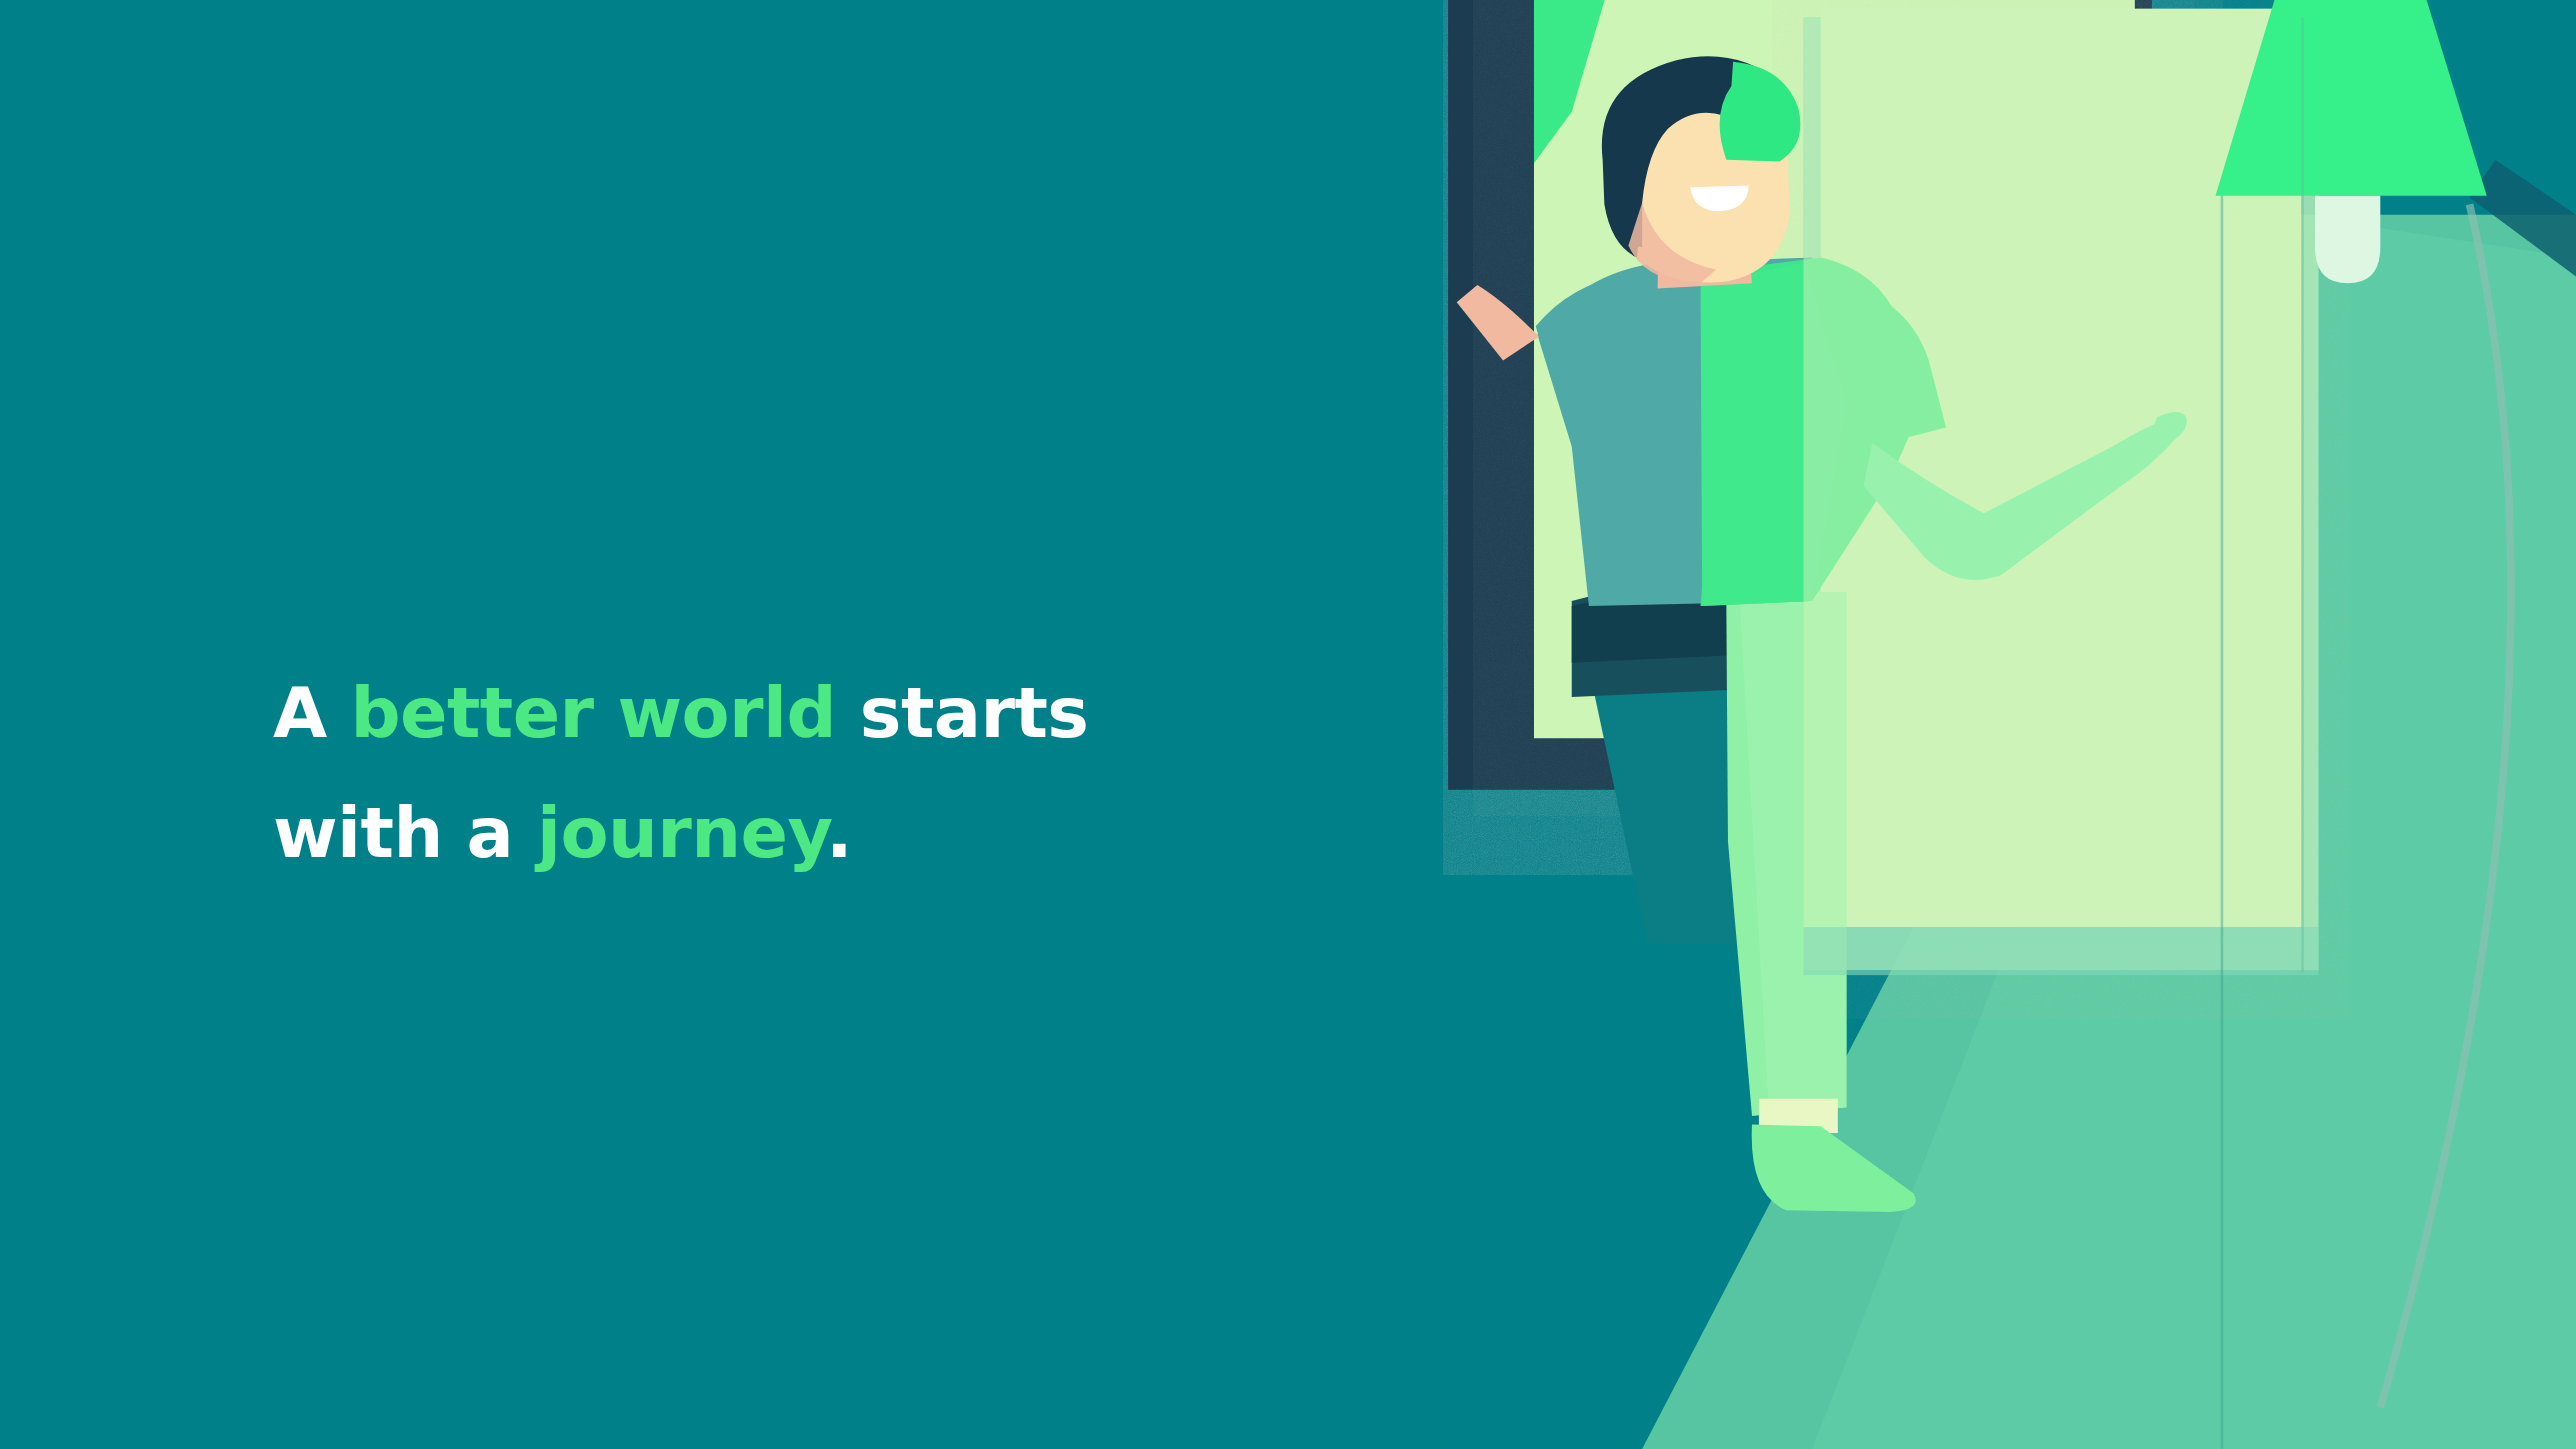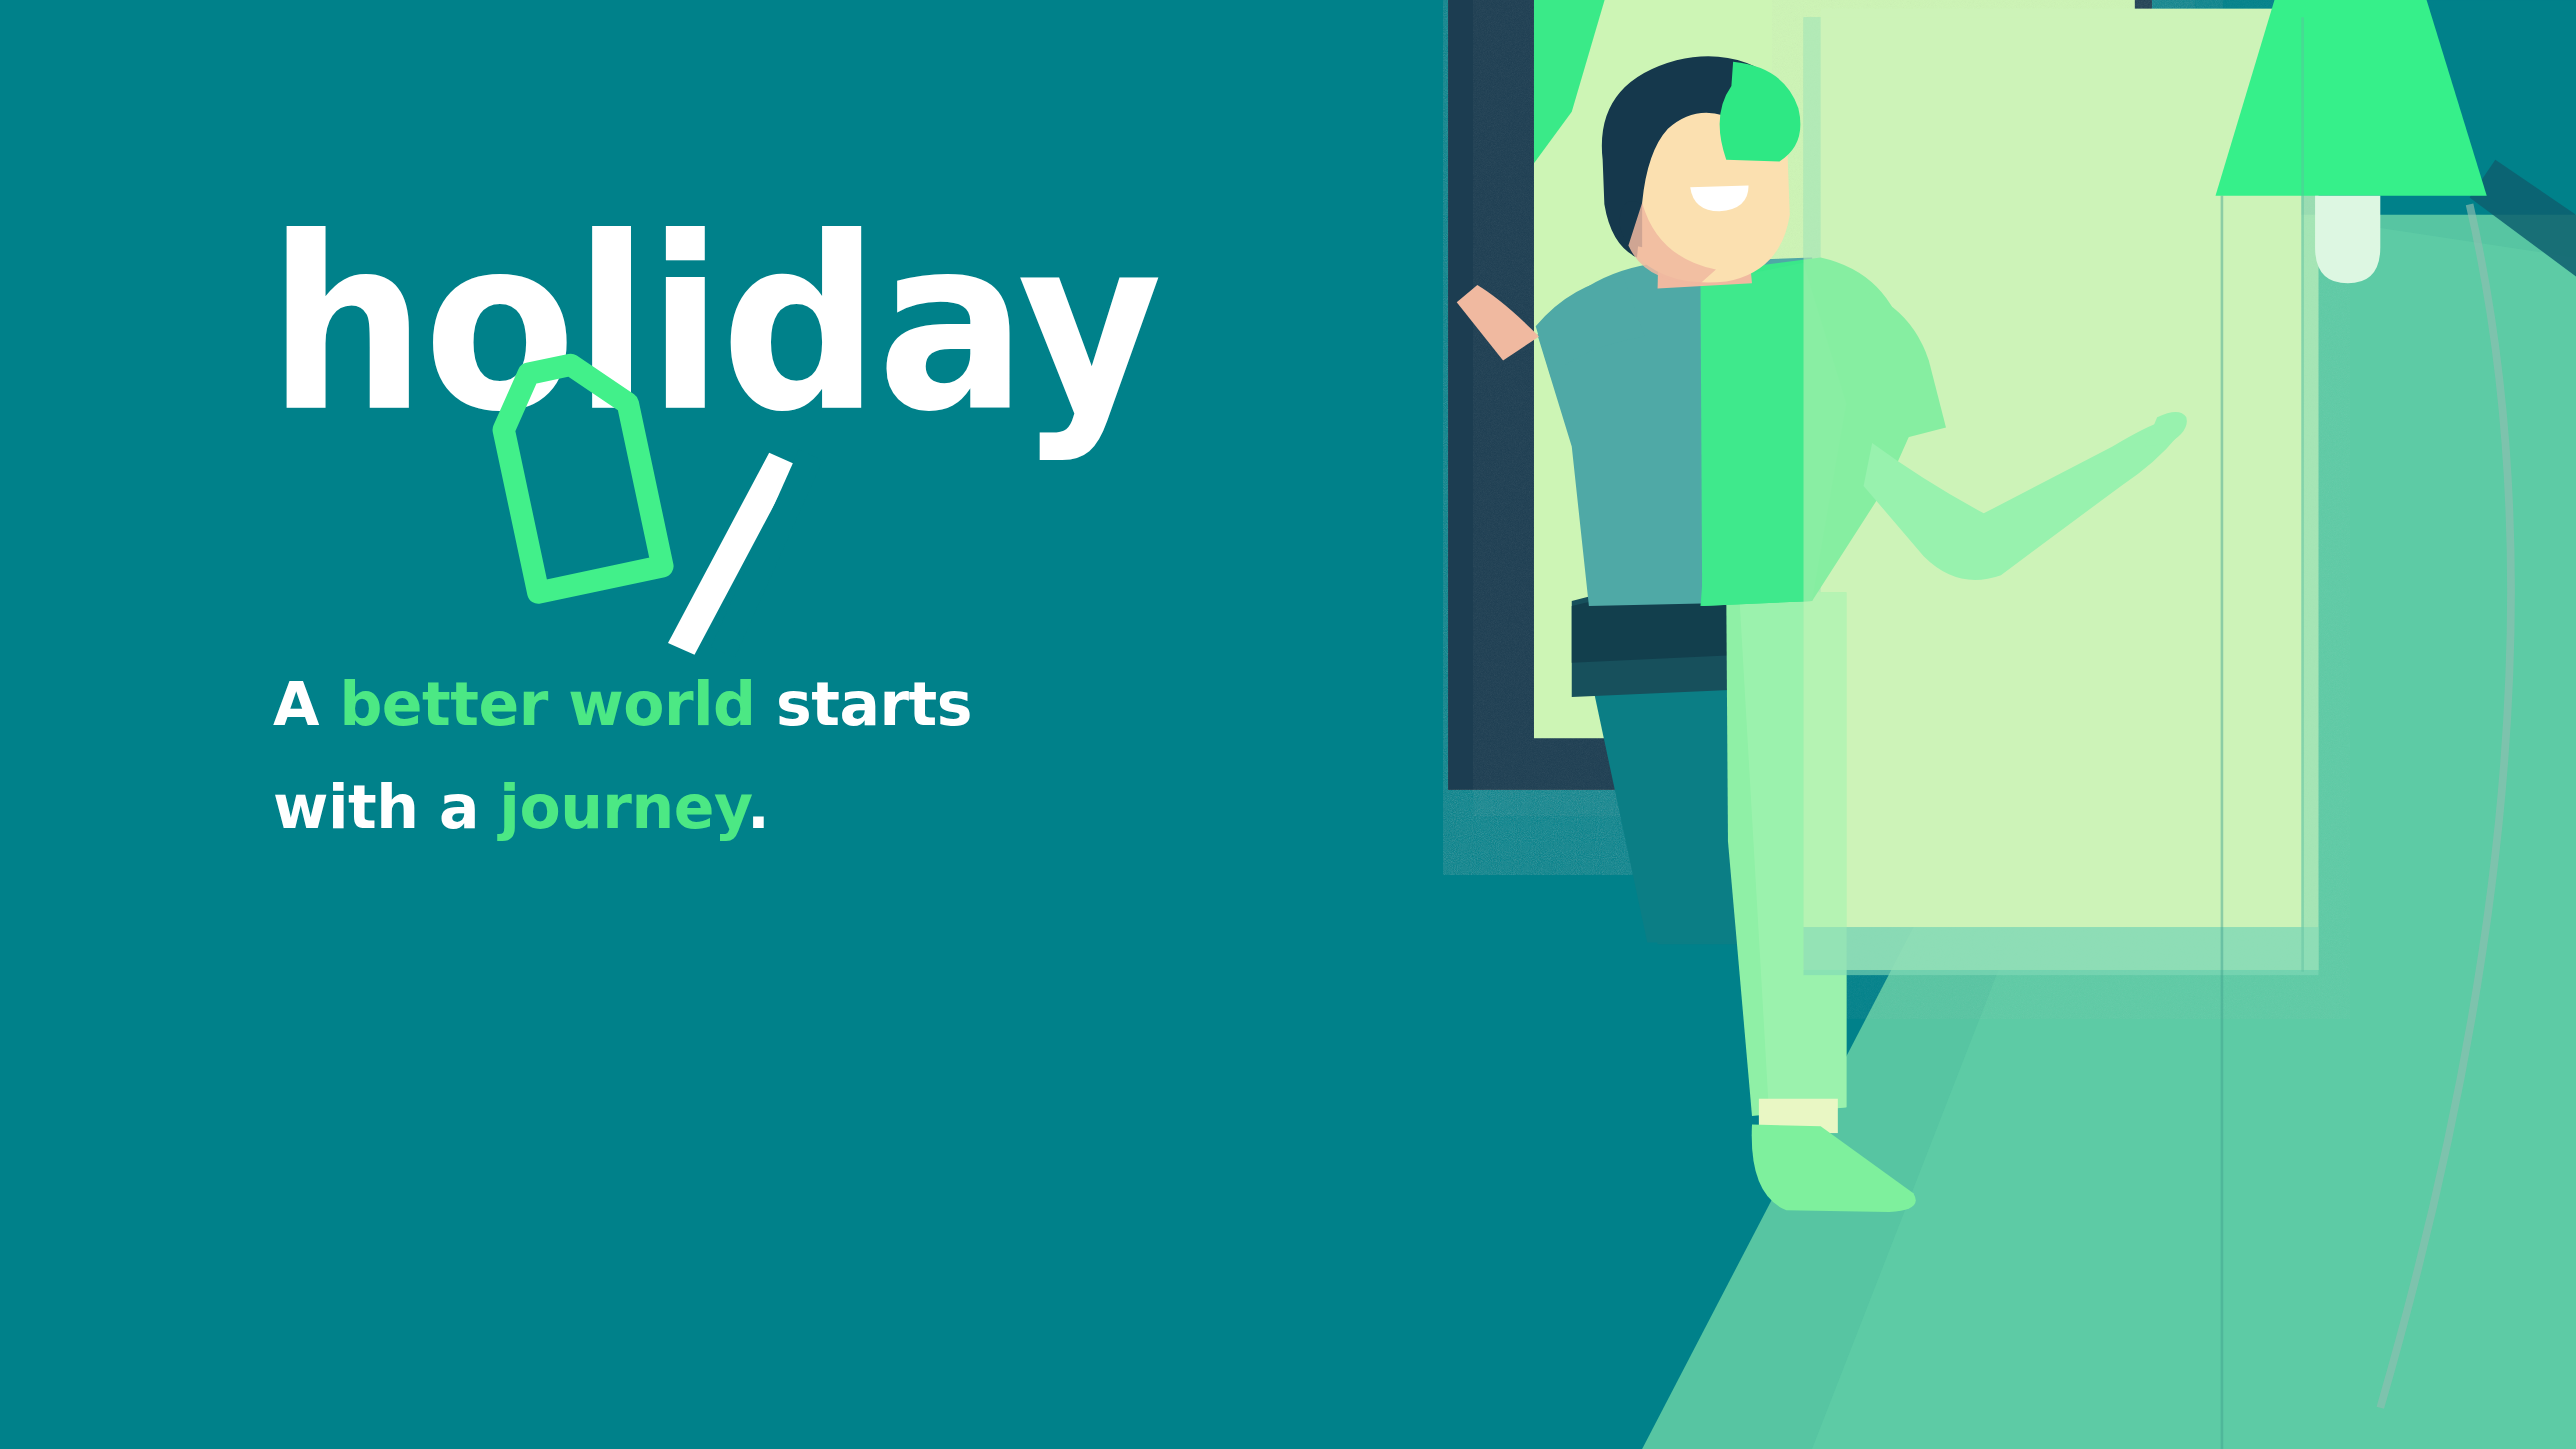--- a/index.html
+++ b/index.html
@@ -66,21 +66,21 @@
     width: 223px; height: 283px;
   }
 
   
   #tagline {
     position: absolute;
     left: 273px; top: 653px;
     width: 1168px;
     font-family: "DejaVu Sans", sans-serif;
     font-weight: 700;
-    font-size: 60px;
+    font-size: 70px;
     line-height: 1.72;
     color: #ffffff;
     letter-spacing: -0.008em;
   }
   #tagline .line { white-space: nowrap; display: block; }
   .accent { color: #4ce884; }
 
   
   #illus {
     position: absolute;
@@ -202,31 +202,20 @@
 
         <path d="M1196 238 Q1330 820 1092 1640" stroke="#8fbfb0" stroke-width="9" fill="none" opacity="0.65"></path>
 
         <rect x="1000" y="20" width="3" height="1112" fill="#5dbfa0" opacity="0.45"></rect>
       </g>
     </svg>
   </div>
 
   <div id="text-col">
 
-    <div id="logo">
-      <div id="logo-wordmark">holiday</div>
-      <div id="logo-slash"></div>
-      <div id="logo-slash2"></div>
-
-      <svg id="logo-tag" viewBox="0 0 260 330" xmlns="http://www.w3.org/2000/svg">
-        <g transform="rotate(-12 130 165)">
-          <path d="M90 34 L140 34 L196 92 L196 286 L48 286 L48 92 Z" fill="none" stroke="#42f08a" stroke-width="26" stroke-linejoin="round" stroke-linecap="round"></path>
-        </g>
-      </svg>
-    </div>
 
     <div id="tagline">
       <span class="line"><span>A </span><span class="accent">better world</span><span> starts</span></span>
       <span class="line"><span>with a </span><span class="accent">journey</span><span>.</span></span>
     </div>
 
   </div>
 </div>
 
 

